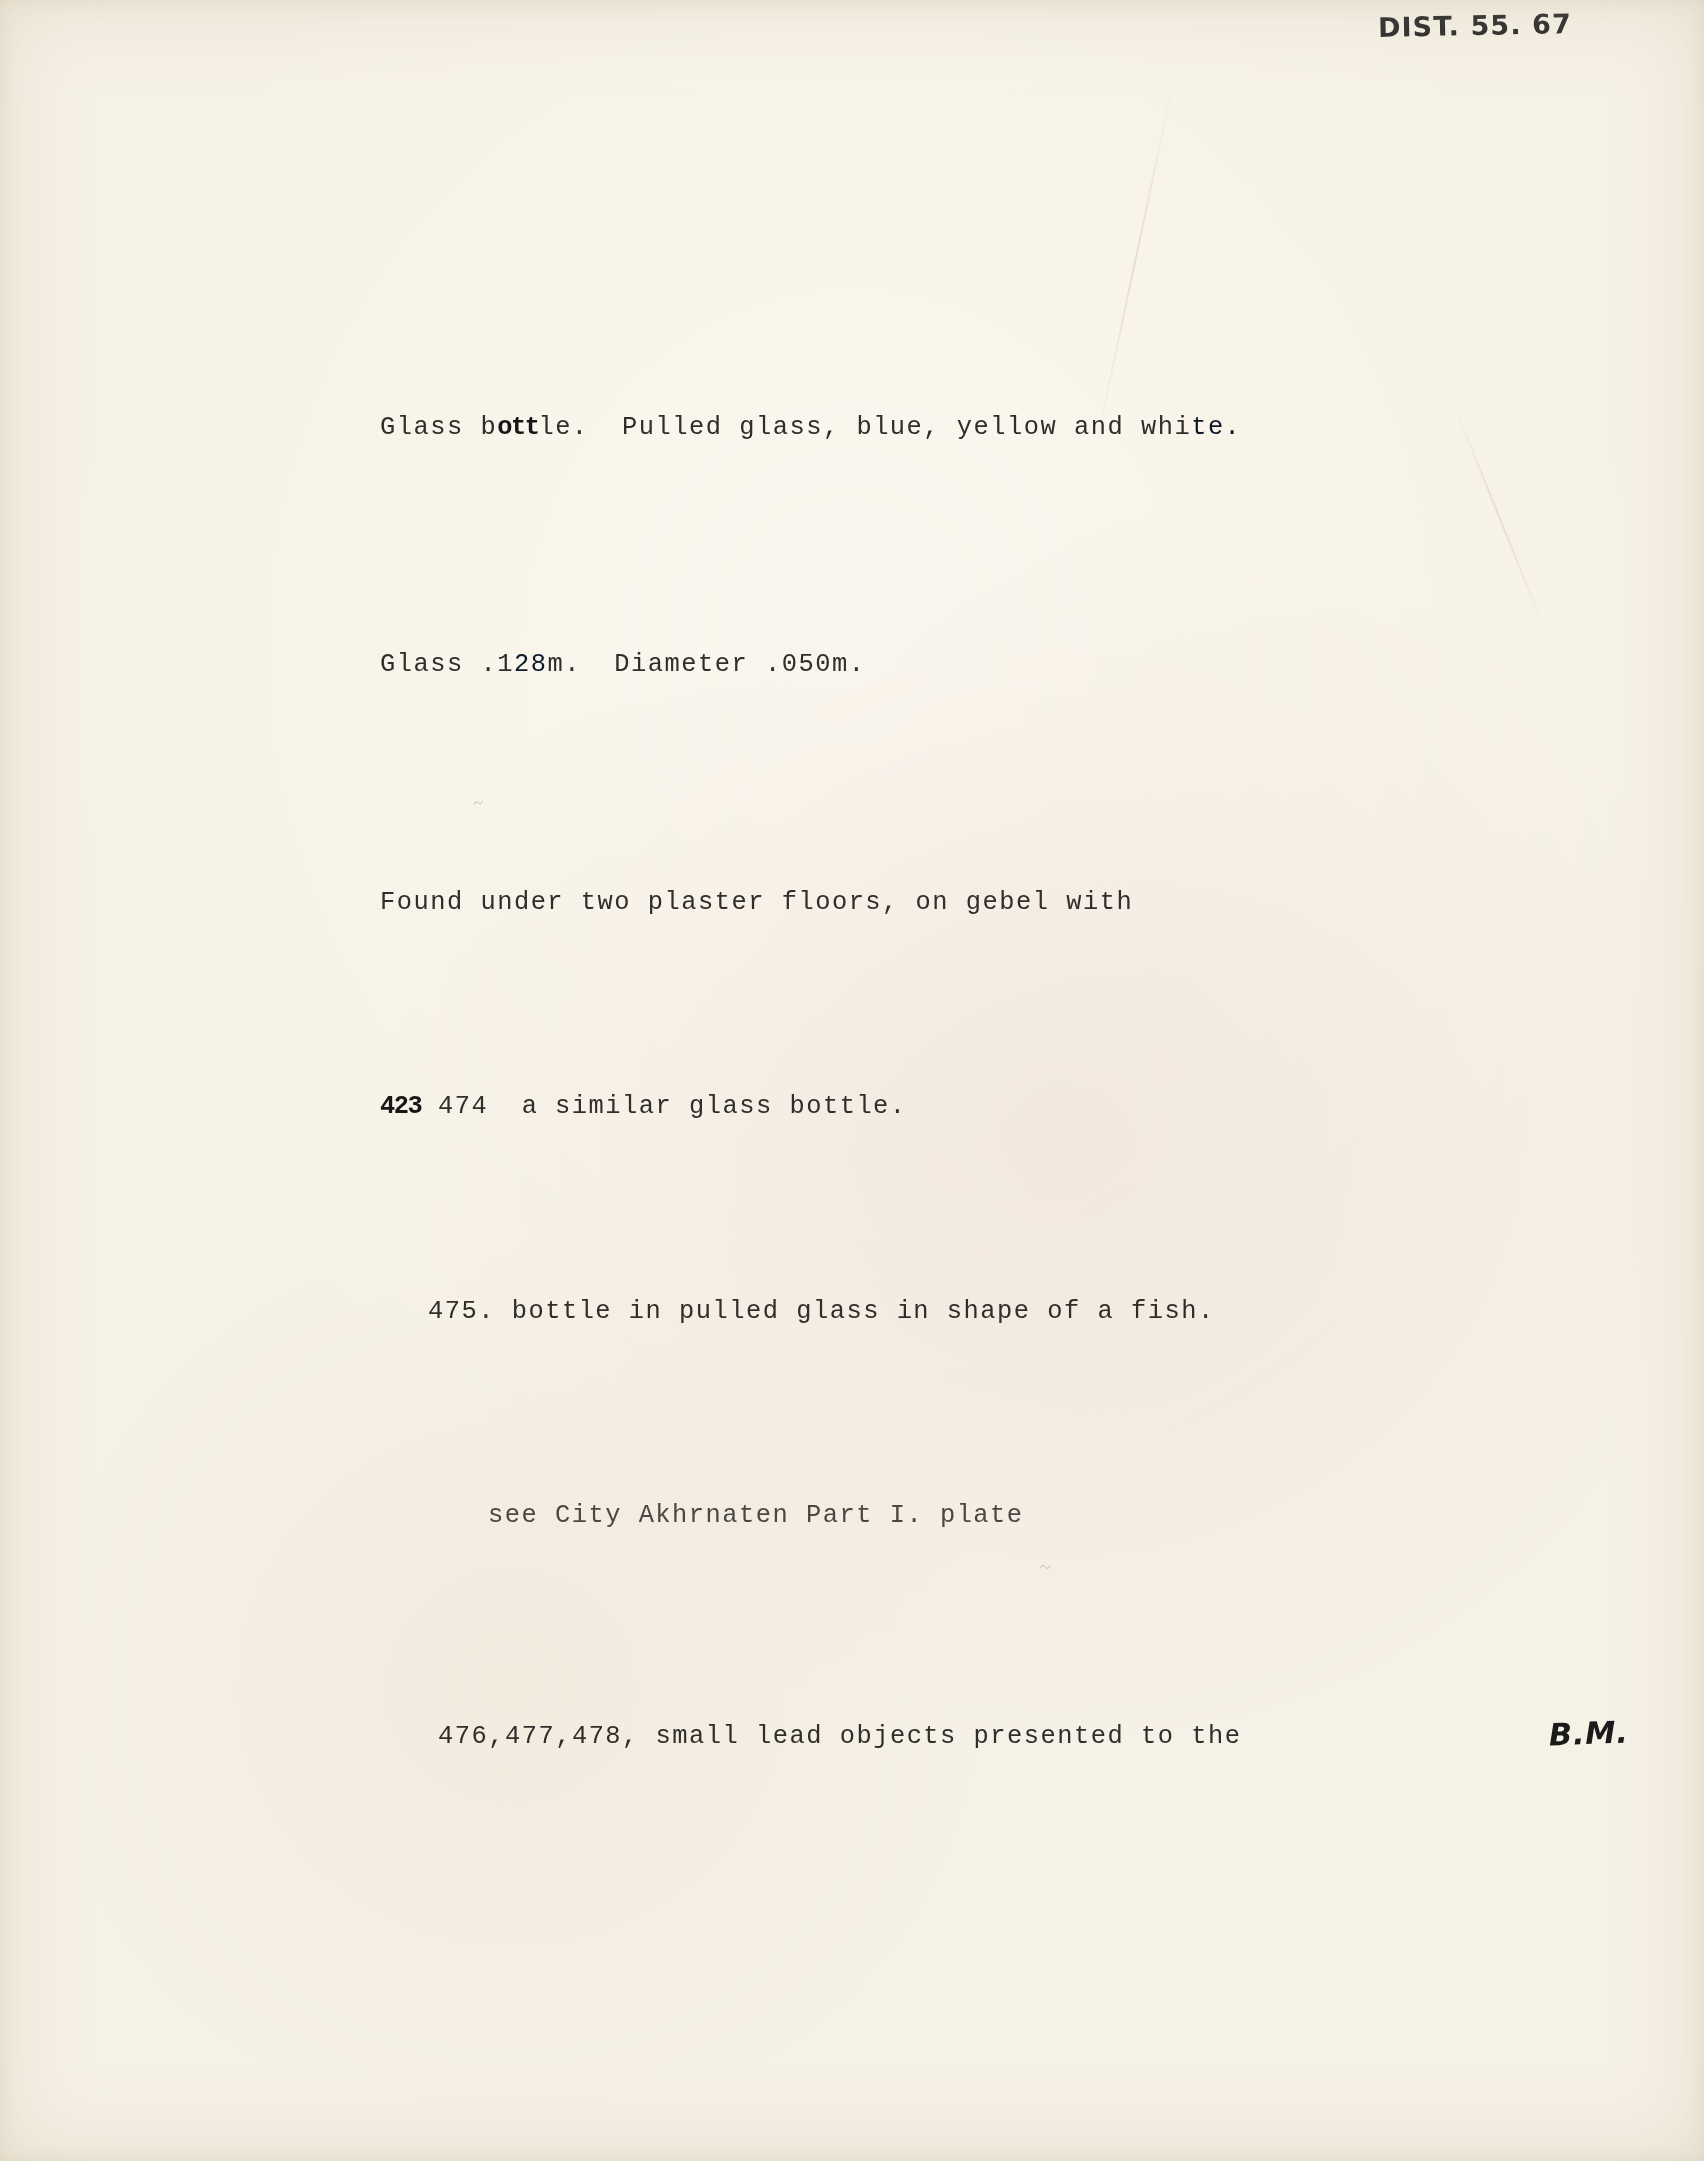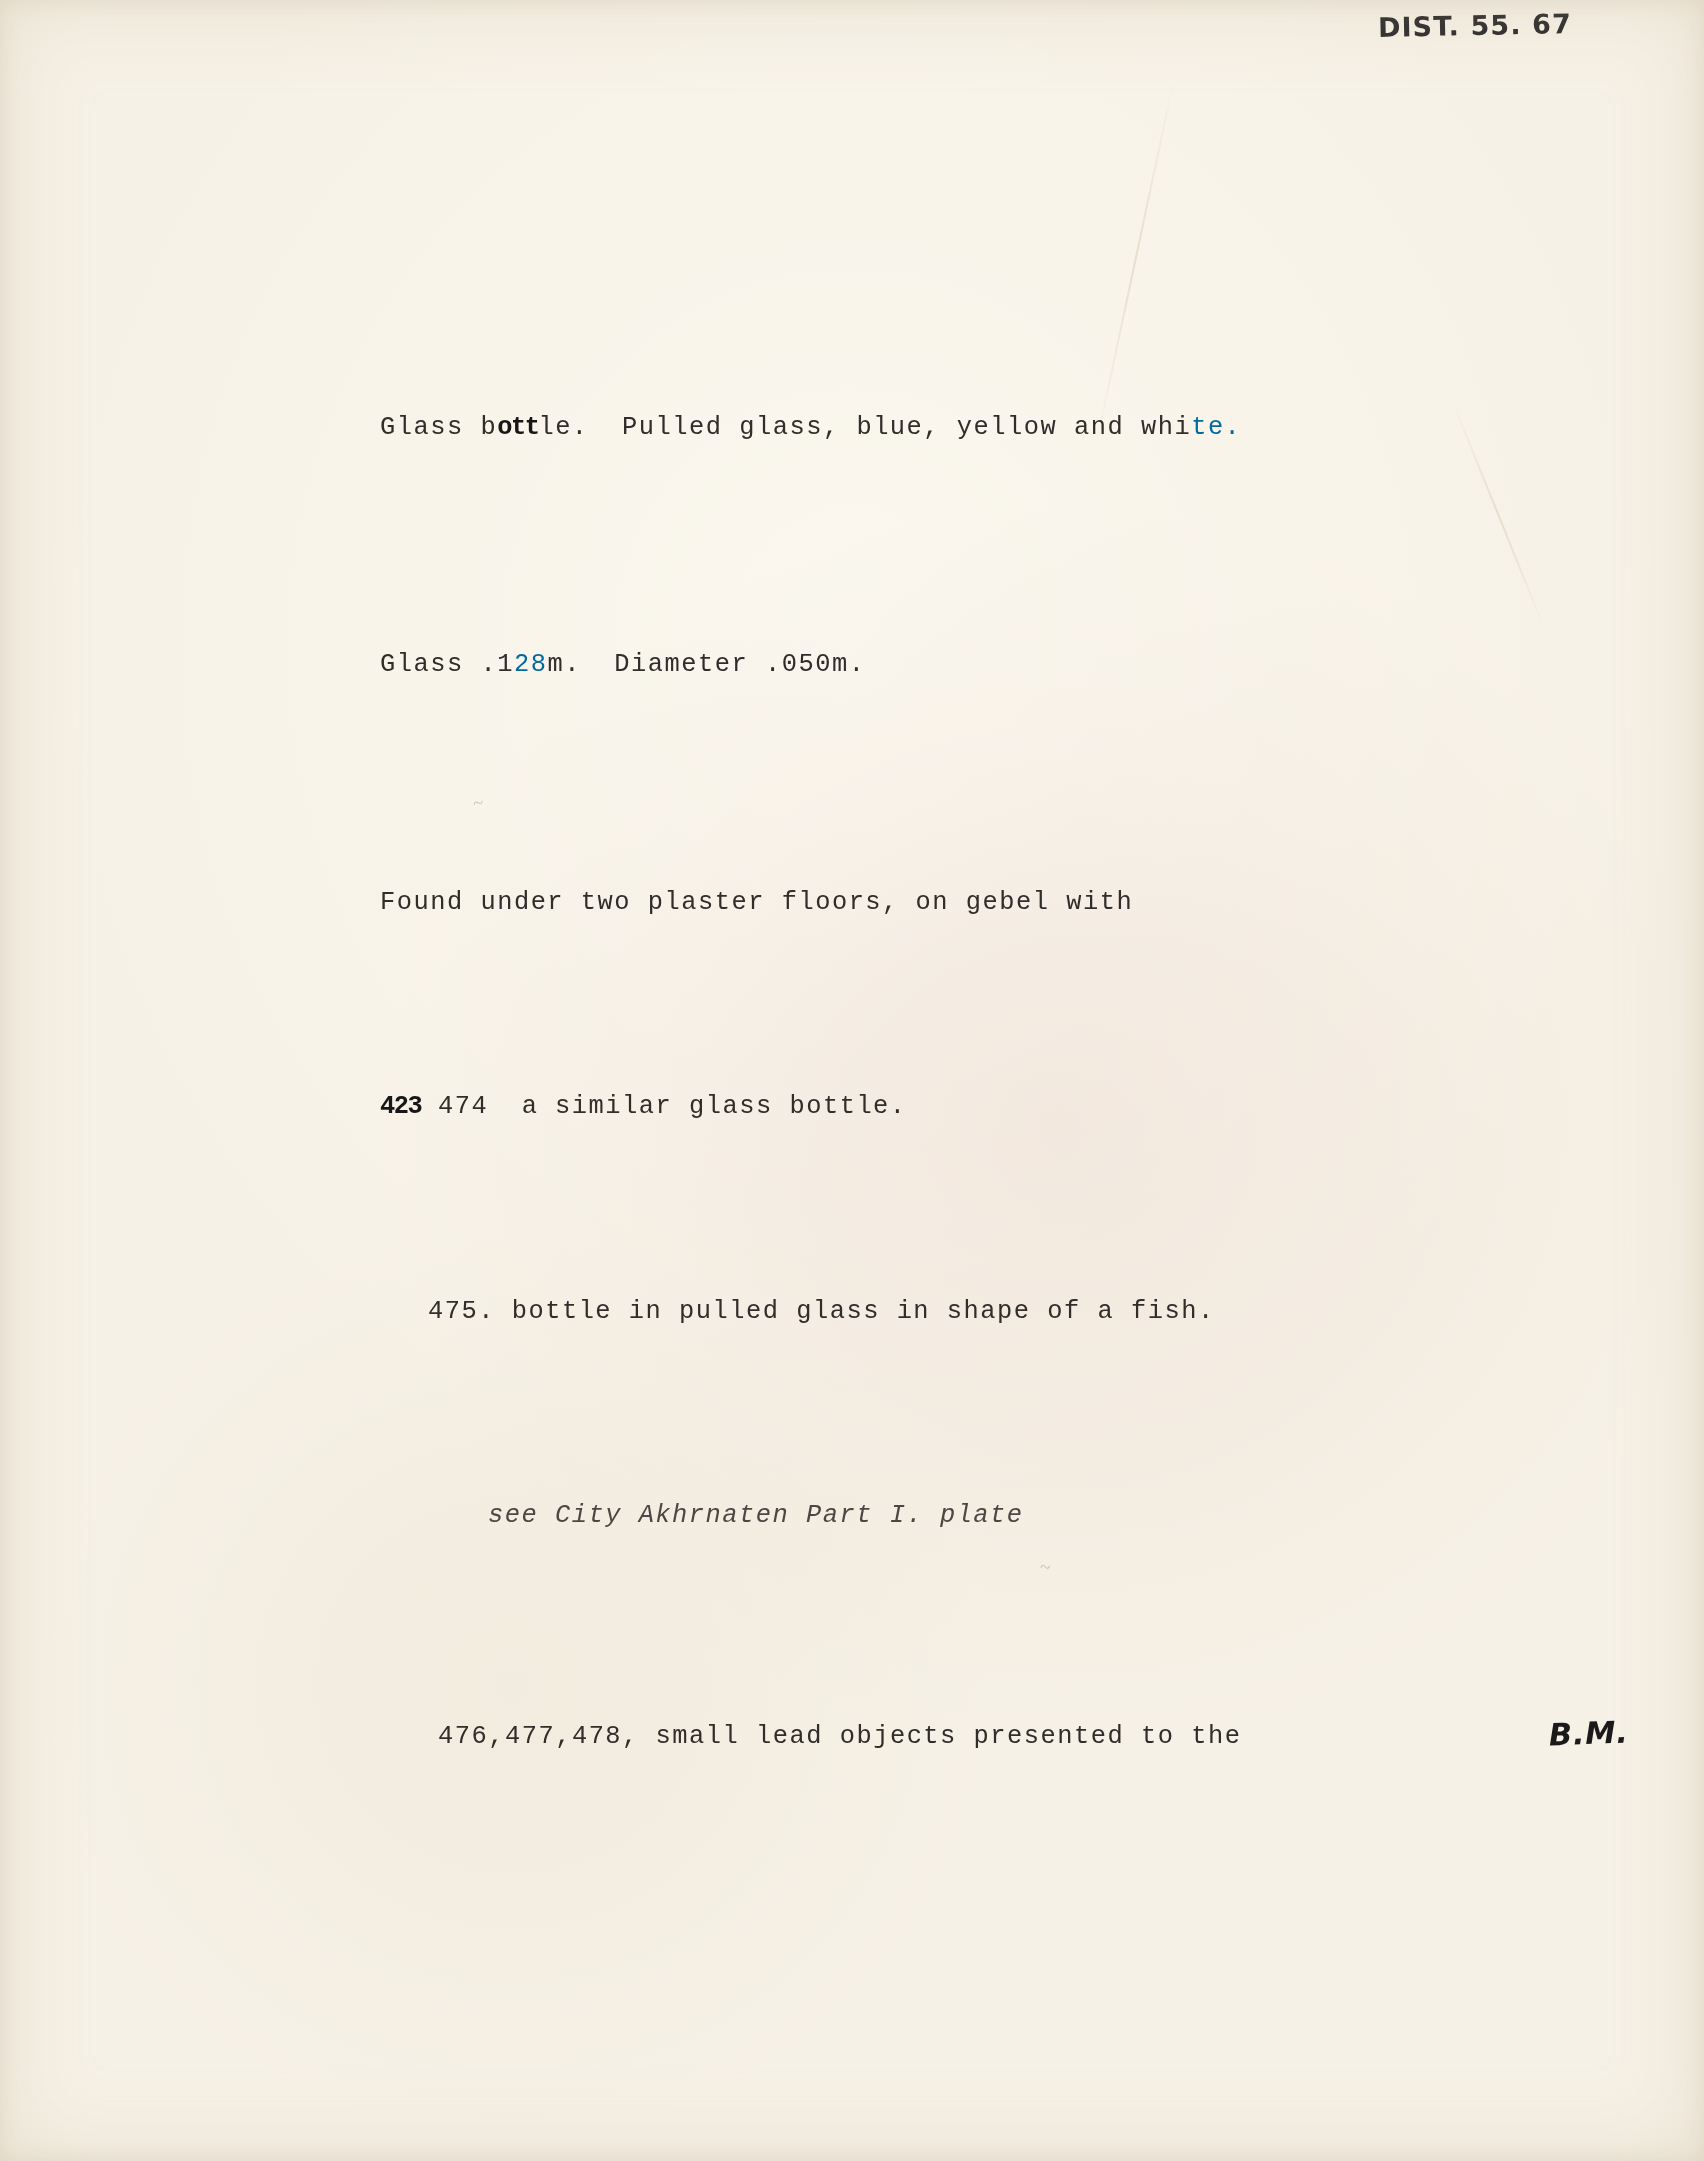--- a/index.html
+++ b/index.html
@@ -71,31 +71,31 @@
     color: #302d2a;
   }
   .gap-lg { height: 52px; }
   .gap-md { height: 36px; }
   .gap-sm { height: 19px; }
 
   .ind-1 { padding-left: 48px; }
   .ind-2 { padding-left: 108px; }
   .ind-3 { padding-left: 58px; }
 
-  .faint { color: #4a4744; font-style: italic; }
+  .faint { color: #4a4744; }
 
   
   .overtype {
     color: #171717;
     font-weight: bold;
     letter-spacing: -1.5px;
     text-align: right;
   }
   .smudge {
-    color: #0369a1;
+    color: #0f172a;
     text-align: right;
   }
 
   
   .hand-bm {
     position: absolute;
     left: 1169px;
     top: -5.8px;
     font-family: "DejaVu Sans", sans-serif;
     font-weight: bold;

